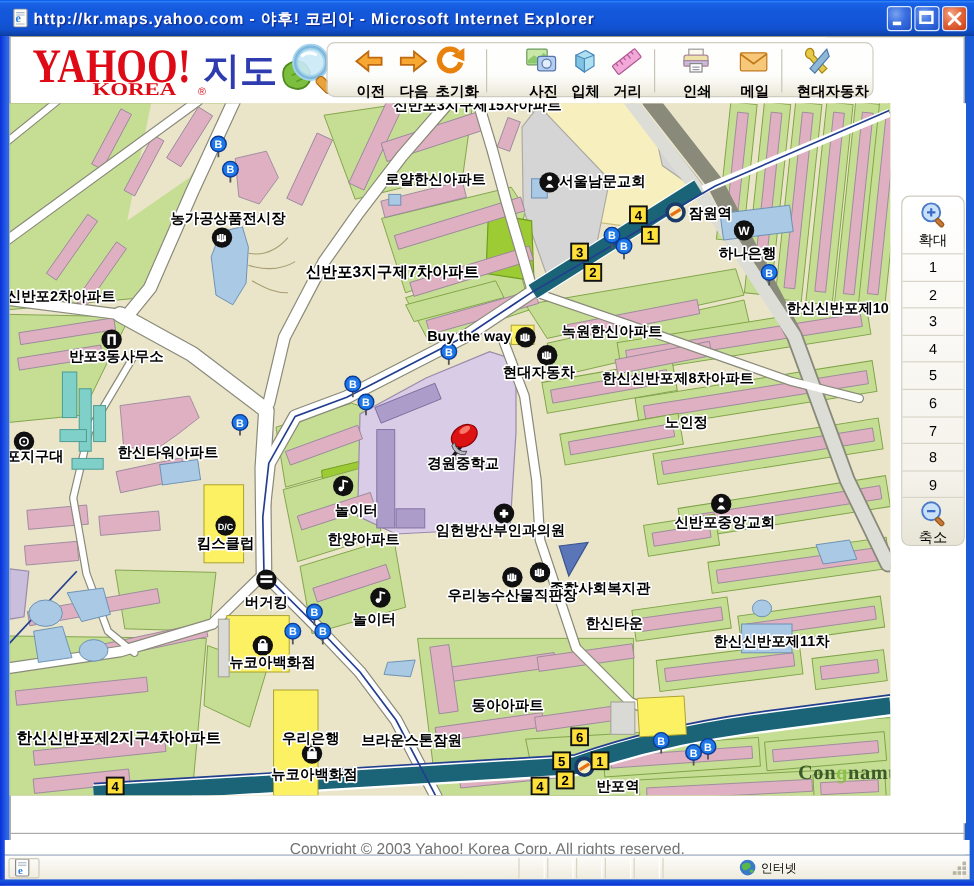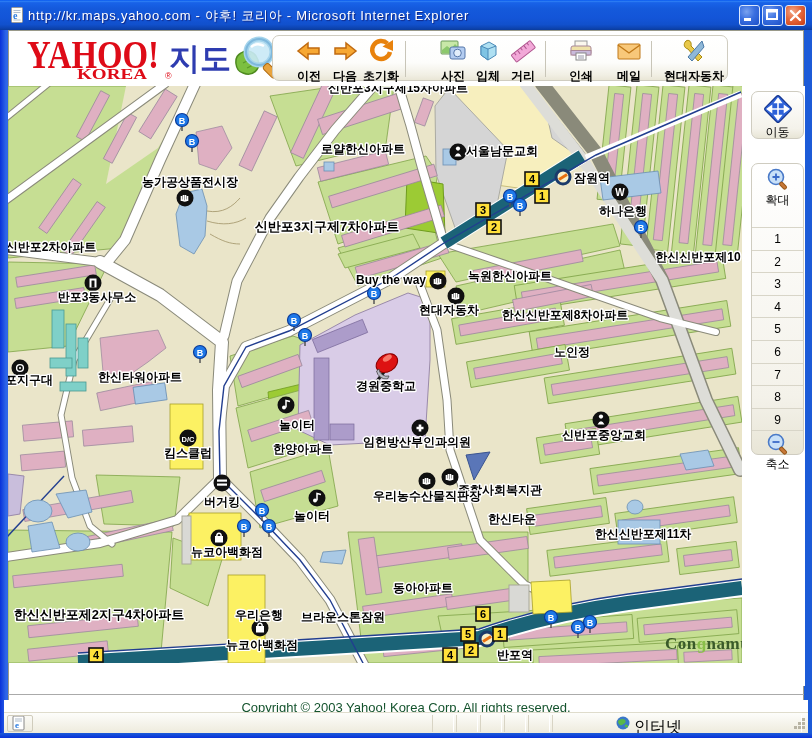--- a/index.html
+++ b/index.html
@@ -1,35 +1,35 @@
 <!DOCTYPE html>
 <html><head><meta charset="utf-8"><style>
 *{margin:0;padding:0;box-sizing:border-box}
 html,body{width:812px;height:738px;overflow:hidden;font-family:"Liberation Sans",sans-serif}
 #win{position:absolute;left:0;top:0;width:812px;height:738px;background:linear-gradient(90deg,#0831D9,#2E66E8 6px,#1C5BD8)}
 #tbar{position:absolute;left:0;top:0;width:812px;height:30px;
 background:linear-gradient(180deg,#0050EE 0%,#2E80F4 4%,#1862E8 9%,#1459DB 30%,#1355D8 60%,#1150CC 82%,#0D44B0 94%,#0A3C9C 100%)}
-#tbar .ttl{position:absolute;left:28px;top:7px;color:#fff;font-size:13px;font-weight:400;letter-spacing:0.75px;text-shadow:1px 1px 1px #10247E;white-space:nowrap}
+#tbar .ttl{position:absolute;left:28px;top:7px;color:#fff;font-size:13px;font-weight:700;letter-spacing:0.75px;text-shadow:1px 1px 1px #10247E;white-space:nowrap}
 .wbtn{position:absolute;top:5px;width:21px;height:21px;border-radius:3px;border:1px solid #DCE8FD}
 #bmin{left:739px;background:radial-gradient(circle at 35% 30%,#7AA2EF 0%,#3A6FE0 45%,#1D50C8 100%)}
 #bmax{left:762px;background:radial-gradient(circle at 35% 30%,#7AA2EF 0%,#3A6FE0 45%,#1D50C8 100%)}
 #bcls{left:785px;background:radial-gradient(circle at 35% 30%,#F2A88A 0%,#E4683C 45%,#C83C12 100%)}
 #ieico{position:absolute;left:9px;top:7px;width:16px;height:16px}
 #client{position:absolute;left:8px;top:30px;width:796px;height:682px;background:#fff;border:1px solid #9A9A8A}
 #toolbar{position:absolute;left:9px;top:31px;width:680px;height:54px;background:#fff}
 #logo{position:absolute;left:10px;top:1px;width:260px;height:52px}
 #panel{position:absolute;left:263px;top:4px;width:456px;height:46px;background:linear-gradient(180deg,#FFFFFF 0%,#FDFDFB 60%,#F1EFE4 88%,#E9E6D6 100%);border:1px solid #CFCCC0;border-radius:7px}
-.tb{position:absolute;top:2px;text-align:center;color:#000;font-size:12px}
+.tb{position:absolute;top:2px;color:#000;font-size:12px}
 .tb .lbl{position:absolute;top:30px;left:50%;transform:translateX(-50%);white-space:nowrap}
 .sep{position:absolute;top:5px;width:1px;height:36px;background:#C8C5B8}
 #statusbar{position:absolute;left:4px;top:712px;width:804px;height:21px;background:linear-gradient(180deg,#FDFDFB,#EEEBDD);border-top:1px solid #dfdccc}
 #sgrip{position:absolute;right:2px;top:3px;width:14px;height:14px}
 .scell{position:absolute;top:2px;height:17px;border-left:1px solid #d8d4c4;border-right:1px solid #fff}
 #botborder{position:absolute;left:0;top:733px;width:812px;height:5px;background:linear-gradient(180deg,#1C5BD8,#0831D9)}
-#copyr{position:absolute;left:4px;top:700px;width:804px;height:12px;overflow:hidden;text-align:center;font-size:13px;color:#14532d;background:#fff}
+#copyr{position:absolute;left:4px;top:700px;width:804px;height:12px;overflow:hidden;text-align:center;font-size:13px;color:#737373;background:#fff}
 #hr1{position:absolute;left:8px;top:694px;width:796px;height:1px;background:#aaa}
 #sidebar{position:absolute;left:745px;top:86px;width:60px;height:600px;background:#fff}
 .sbox{position:absolute;left:6px;width:53px;background:linear-gradient(180deg,#FFFFFF,#F4F2EA 80%,#E8E5D6 100%);border:1px solid #CFCCC0;border-radius:7px;text-align:center;font-size:12px;color:#000}
 .zcell{height:22.6px;line-height:22px;border-top:1px solid #D8D5C8;font-size:12px}
 #mapwrap{position:absolute;left:8px;top:86px;width:734px;height:577px;overflow:hidden;background:#EAE5C9}
 </style></head>
 <body>
 <div id="win">
  <div id="tbar">
   <svg id="ieico" viewBox="0 0 16 16">
@@ -501,34 +501,27 @@
 <text x="335" y="535">브라운스톤잠원</text>
 <text x="507" y="573">반포역</text>
 <text x="584" y="96">잠원역</text>
 <text x="319" y="145" class="lb2">신반포3지구제7차아파트</text>
 </g>
 <text x="657" y="563" font-family="Liberation Serif,serif" font-size="17" font-weight="700" fill="#3A5A2A" letter-spacing="0.5">Con<tspan fill="#8AC04A">ɡ</tspan>namul</text>
 <text x="383" y="198" class="lbl" font-weight="700">Buy the way</text>
  </svg>
  </div>
  <div id="sidebar">
-  <div class="sbox" style="top:5px;height:48px">
-    <svg width="30" height="30" viewBox="0 0 30 30" style="margin-top:2px">
-          <rect x="5" y="5" width="20" height="20" transform="rotate(45 15 15)" rx="2" fill="#2E62D8" stroke="#16368F" stroke-width="1.2"></rect>
-          <path d="M15 4.5 L18 8.5 L12 8.5 Z M15 25.5 L18 21.5 L12 21.5 Z M4.5 15 L8.5 12 L8.5 18 Z M25.5 15 L21.5 12 L21.5 18 Z M15 8 V22 M8 15 H22" fill="#fff" stroke="#fff" stroke-width="1.6"></path>
-        </svg>
-    <div style="margin-top:-3px">이동</div>
-  </div>
   <div class="sbox" style="top:77px;height:292px">
     <svg width="26" height="24" viewBox="0 0 26 24" style="margin-top:3px">
           <circle cx="11" cy="10" r="7.5" fill="#C8E0F8" stroke="#4A7AC8" stroke-width="1.6"></circle>
           <path d="M7.5 10 h7 M11 6.5 v7" stroke="#3A6AC8" stroke-width="1.8"></path>
           <rect x="16.5" y="14.5" width="8" height="3.6" rx="1.6" transform="rotate(45 16.5 14.5)" fill="#C87838" stroke="#985818"></rect>
         </svg>
-    <div style="margin-top:-2px;margin-bottom:18px">확대</div>
+    <div style="margin-top:-2px;margin-bottom:2px">확대</div>
     <div class="zcell">1</div><div class="zcell">2</div><div class="zcell">3</div>
     <div class="zcell">4</div><div class="zcell">5</div><div class="zcell">6</div>
     <div class="zcell">7</div><div class="zcell">8</div><div class="zcell">9</div>
     <div style="border-top:1px solid #D8D5C8;padding-top:2px"><svg width="26" height="22" viewBox="0 0 26 22">
             <circle cx="11" cy="9" r="7.5" fill="#C8E0F8" stroke="#4A7AC8" stroke-width="1.6"></circle>
             <path d="M7.5 9 h7" stroke="#3A6AC8" stroke-width="1.8"></path>
             <rect x="16.5" y="13.5" width="8" height="3.6" rx="1.6" transform="rotate(45 16.5 13.5)" fill="#C87838" stroke="#985818"></rect>
           </svg>
     <div style="margin-top:-2px">축소</div></div>
   </div>
@@ -546,21 +539,21 @@
    <div class="scell" style="left:452px;width:22px"></div>
    <div class="scell" style="left:476px;width:22px"></div>
    <div class="scell" style="left:500px;width:22px"></div>
    <div class="scell" style="left:524px;width:22px"></div>
    <div class="scell" style="left:548px;width:250px"></div>
    <svg style="position:absolute;left:612px;top:3px" width="14" height="14" viewBox="0 0 14 14">
         <circle cx="7" cy="7" r="6.5" fill="#3A78C8"></circle>
         <path d="M2 5 C4 3 7 2 9 4 C11 6 8 8 6 9 C4 10 2 8 2 5 Z" fill="#58B848"></path>
         <path d="M9 9 C11 8 12 9 12 11 C10 12 8 11 9 9 Z" fill="#58B848"></path>
       </svg>
-   <span style="position:absolute;left:630px;top:4px;font-size:16px">인터넷</span>
+   <span style="position:absolute;left:630px;top:4px;font-size:10px">인터넷</span>
    <svg id="sgrip" viewBox="0 0 14 14">
         <g fill="#B8B4A4">
           <rect x="10" y="2" width="3" height="3"></rect>
           <rect x="10" y="6" width="3" height="3"></rect>
           <rect x="10" y="10" width="3" height="3"></rect>
           <rect x="6" y="6" width="3" height="3"></rect>
           <rect x="6" y="10" width="3" height="3"></rect>
           <rect x="2" y="10" width="3" height="3"></rect>
         </g>
       </svg>

